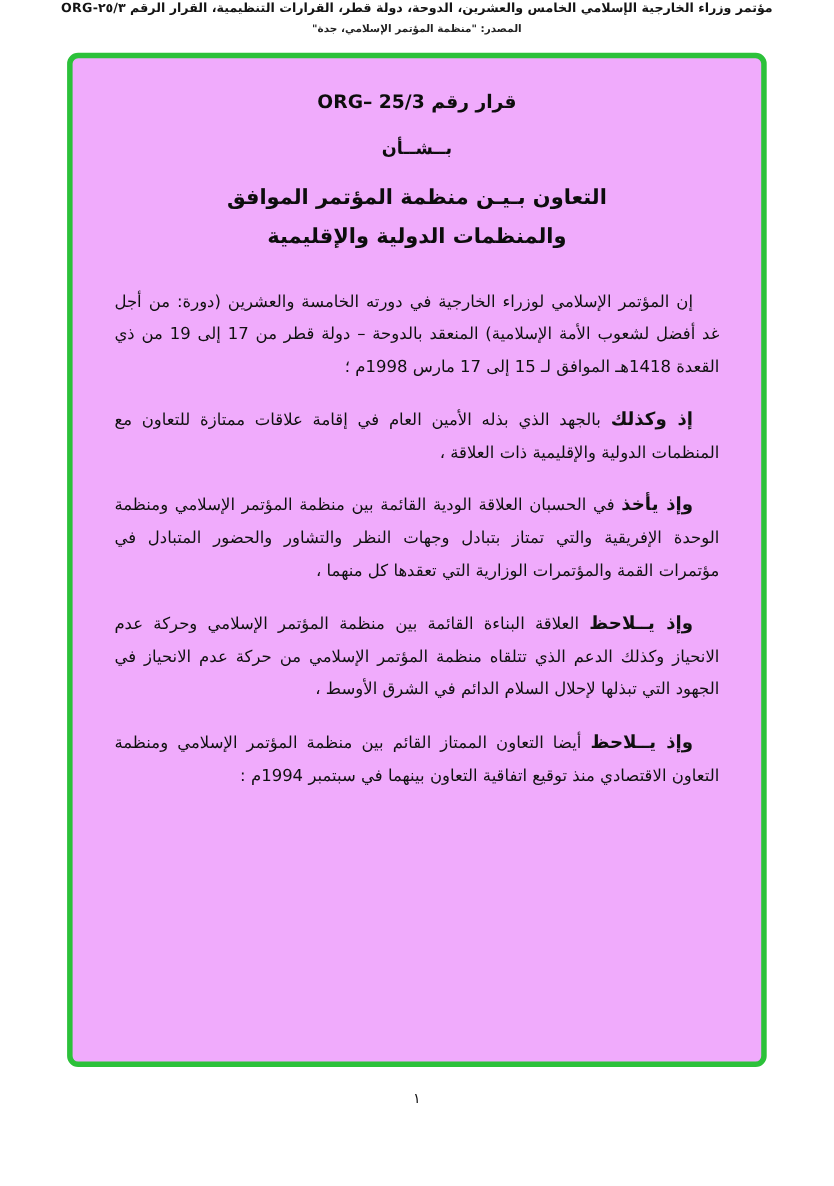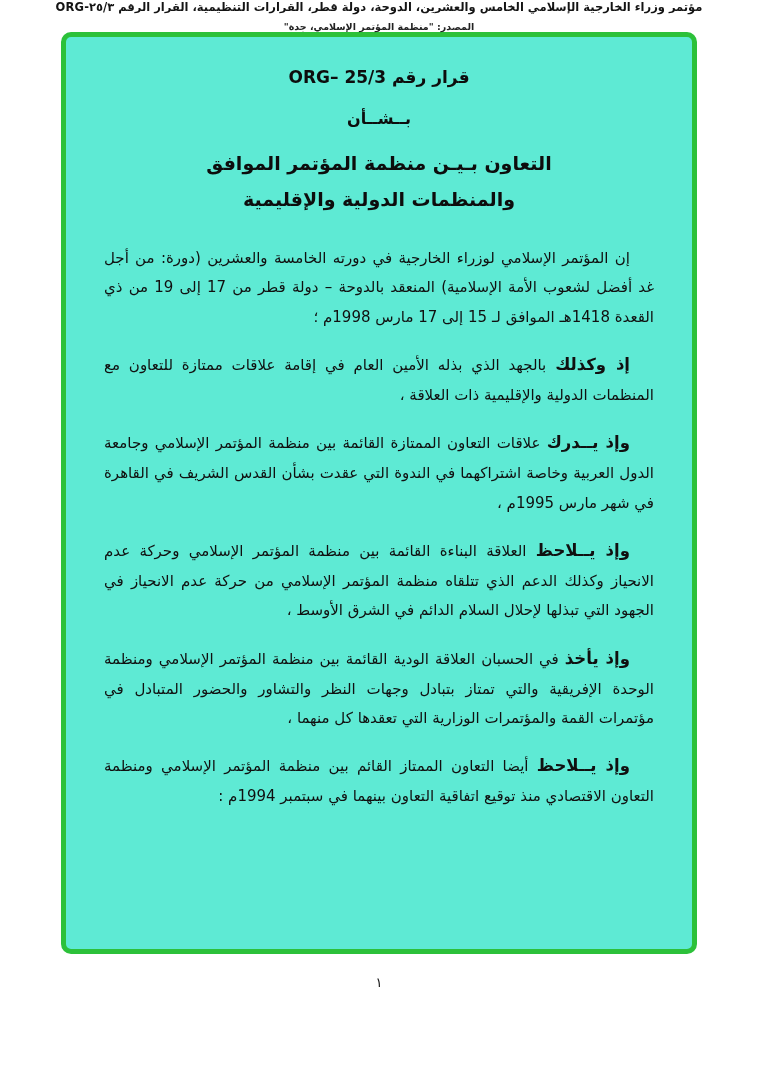--- a/index.html
+++ b/index.html
@@ -28,25 +28,25 @@
     color: #141414;
   }
   .header-line2 {
     font-size: 9.5px;
     margin-top: 7px;
     color: #222222;
   }
   .frame {
     width: 636px;
     height: 922px;
-    margin: 0 auto 0 auto;
+    margin: 16px auto 0 auto;
     border: 5px solid #2cc13a;   
     border-radius: 10px;
     padding: 26px 38px 24px 38px;
-    background: #5eead4;
+    background: #f0abfc;
   }
   .title-block {
     direction: rtl;
     text-align: center;
     font-weight: bold;
     color: #0d0d0d;
   }
   .title-line1 { font-size: 17px; margin-top: 4px; }
   .title-line2 { font-size: 16px; margin-top: 22px; }
   .title-line3 { font-size: 19px; margin-top: 24px; }
@@ -99,33 +99,29 @@
 
       <p class="para">
         <span>إن المؤتمر الإسلامي لوزراء الخارجية في دورته الخامسة والعشرين  (دورة: من أجل غد أفضل لشعوب الأمة الإسلامية) المنعقد بالدوحة – دولة قطر من 17 إلى 19 من ذي القعدة 1418هـ الموافق لـ 15 إلى 17 مارس 1998م ؛</span>
       </p>
 
       <p class="para">
         <span class="lead">إذ وكذلك</span>
         <span>بالجهد الذي بذله الأمين العام في إقامة علاقات ممتازة للتعاون مع المنظمات الدولية والإقليمية ذات العلاقة ،</span>
       </p>
 
+
       <p class="para">
-        <span class="lead">وإذ يــدرك</span>
-        <span>علاقات التعاون الممتازة القائمة بين منظمة المؤتمر الإسلامي وجامعة الدول العربية وخاصة اشتراكهما في الندوة التي عقدت بشأن القدس الشريف في القاهرة في شهر مارس 1995م ،</span>
+        <span class="lead">وإذ يأخذ</span>
+        <span>في الحسبان العلاقة الودية القائمة بين منظمة المؤتمر الإسلامي ومنظمة الوحدة الإفريقية والتي تمتاز بتبادل وجهات النظر والتشاور والحضور المتبادل في مؤتمرات القمة والمؤتمرات الوزارية التي تعقدها كل منهما ،</span>
       </p>
 
       <p class="para">
         <span class="lead">وإذ يــلاحظ</span>
         <span>العلاقة البناءة القائمة بين منظمة المؤتمر الإسلامي وحركة عدم الانحياز وكذلك الدعم الذي تتلقاه منظمة المؤتمر الإسلامي من حركة عدم الانحياز في الجهود التي تبذلها لإحلال السلام الدائم في الشرق الأوسط ،</span>
-      </p>
-
-      <p class="para">
-        <span class="lead">وإذ يأخذ</span>
-        <span>في الحسبان العلاقة الودية القائمة بين منظمة المؤتمر الإسلامي ومنظمة الوحدة الإفريقية والتي تمتاز بتبادل وجهات النظر والتشاور والحضور المتبادل في مؤتمرات القمة والمؤتمرات الوزارية التي تعقدها كل منهما ،</span>
       </p>
 
       <p class="para">
         <span class="lead">وإذ يــلاحظ</span>
         <span>أيضا التعاون الممتاز القائم بين منظمة  المؤتمر الإسلامي ومنظمة التعاون الاقتصادي منذ توقيع اتفاقية التعاون بينهما في سبتمبر 1994م :</span>
       </p>
 
     </div>
   </div>
 

